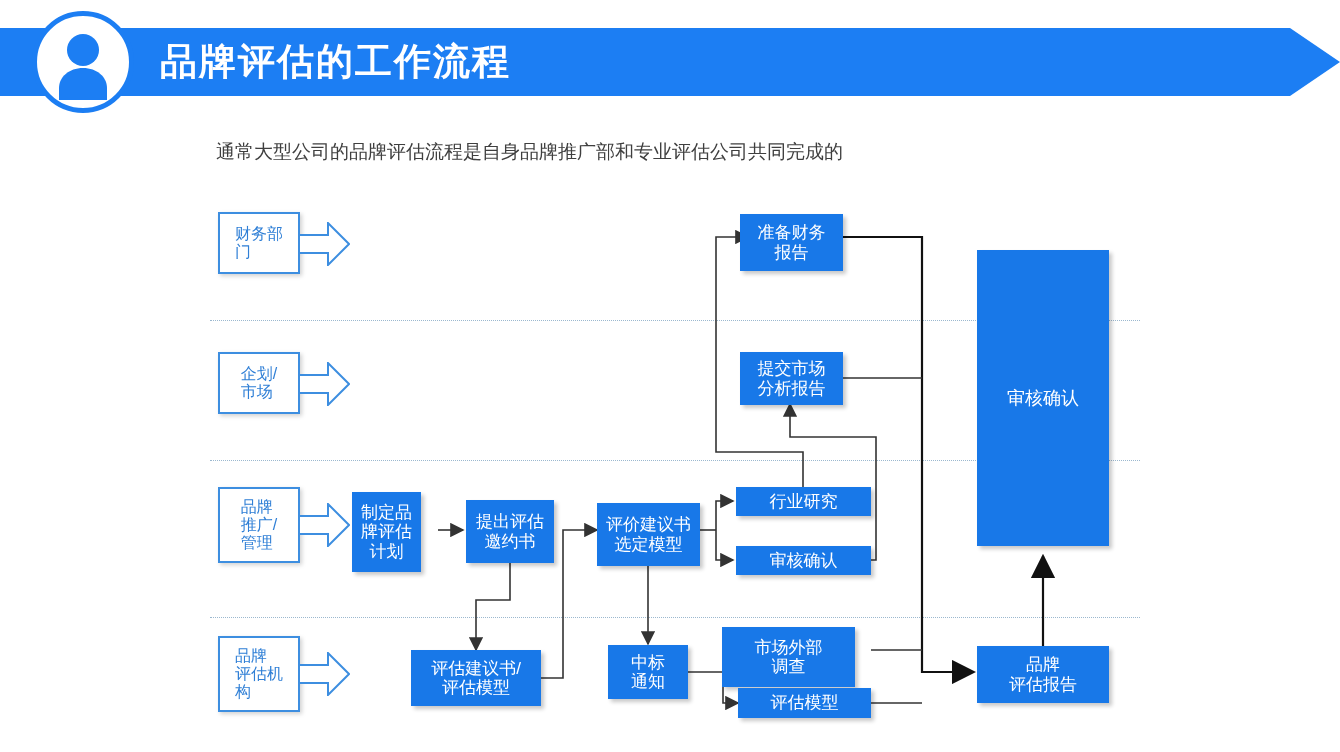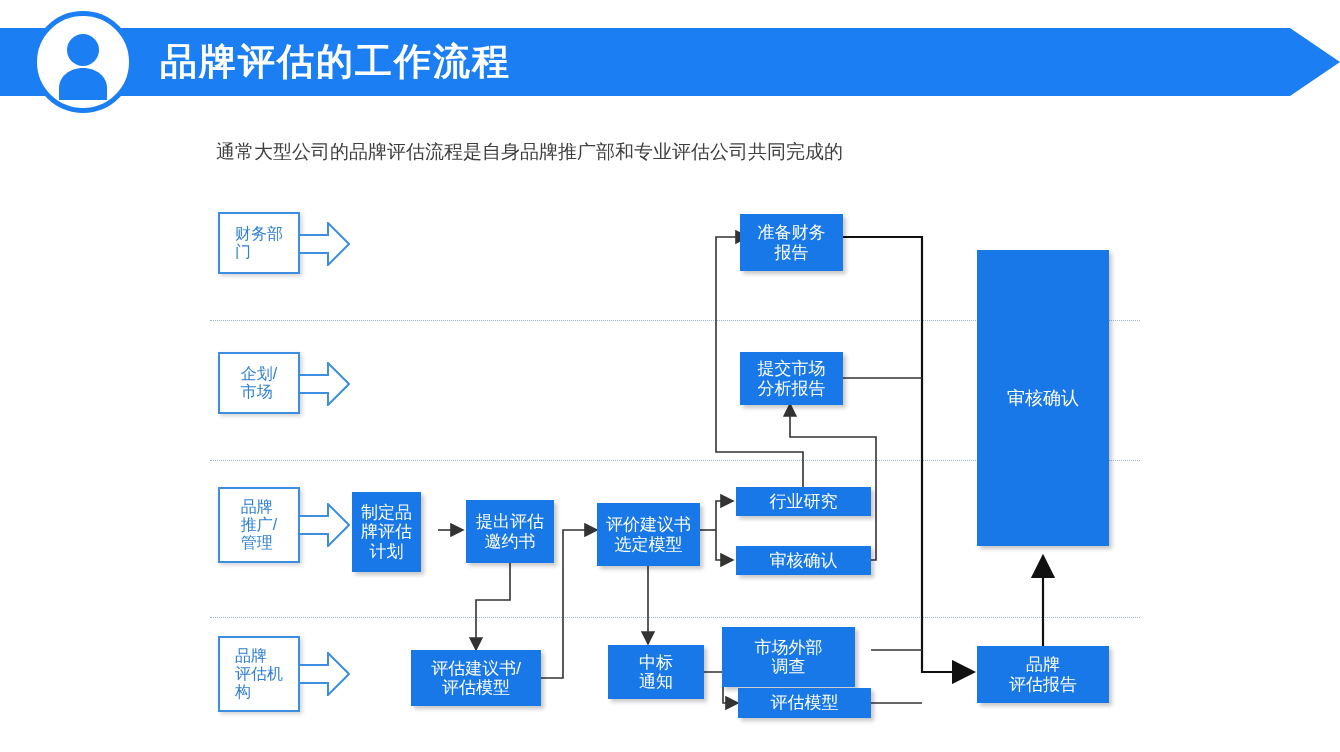--- a/index.html
+++ b/index.html
@@ -168,21 +168,21 @@
   <div class="node" style="left:466px; top:500px; width:88px; height:63px;">提出评估<br>邀约书</div>
 
   <div class="node" style="left:597px; top:503px; width:103px; height:63px;">评价建议书<br>选定模型</div>
 
   <div class="node" style="left:736px; top:487px; width:135px; height:29px;">行业研究</div>
 
   <div class="node" style="left:736px; top:546px; width:135px; height:29px;">审核确认</div>
 
   <div class="node" style="left:411px; top:650px; width:130px; height:56px;">评估建议书/<br>评估模型</div>
 
-  <div class="node" style="left:608px; top:645px; width:96px; height:54px;">中标<br>通知</div>
+  <div class="node" style="left:608px; top:645px; width:80px; height:54px;">中标<br>通知</div>
 
   <div class="node" style="left:722px; top:627px; width:133px; height:60px;">市场外部<br>调查</div>
 
   <div class="node" style="left:738px; top:688px; width:133px; height:30px;">评估模型</div>
 
   <div class="node" style="left:977px; top:646px; width:132px; height:57px;">品牌<br>评估报告</div>
 
 </div>
 
 </body></html>

